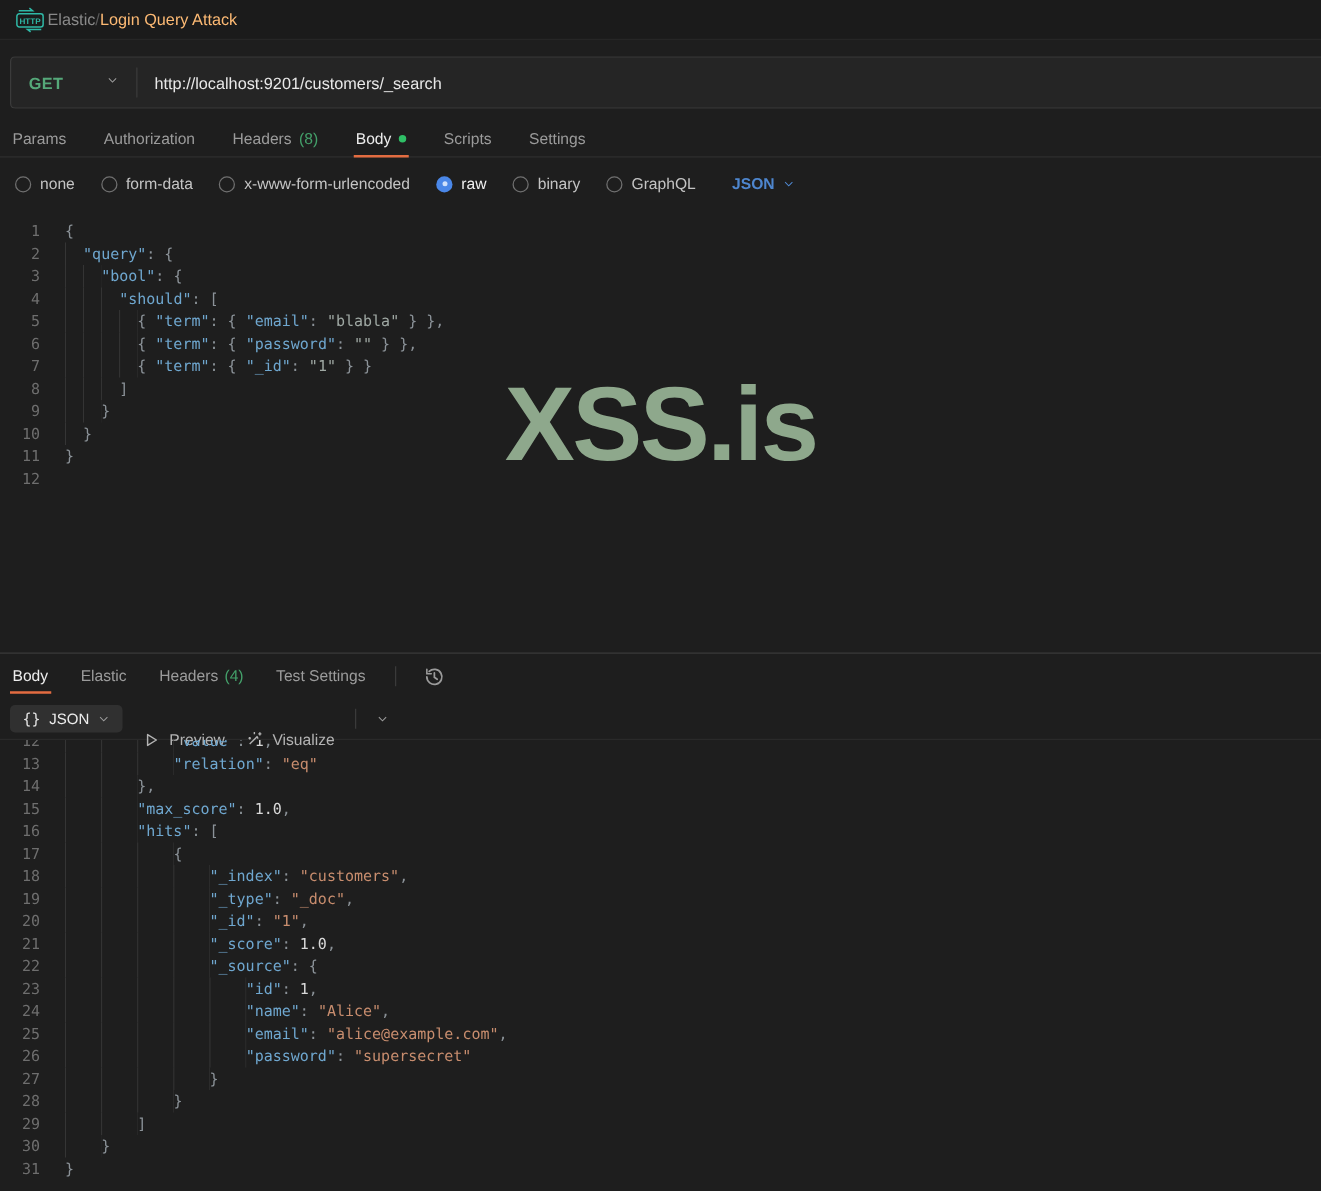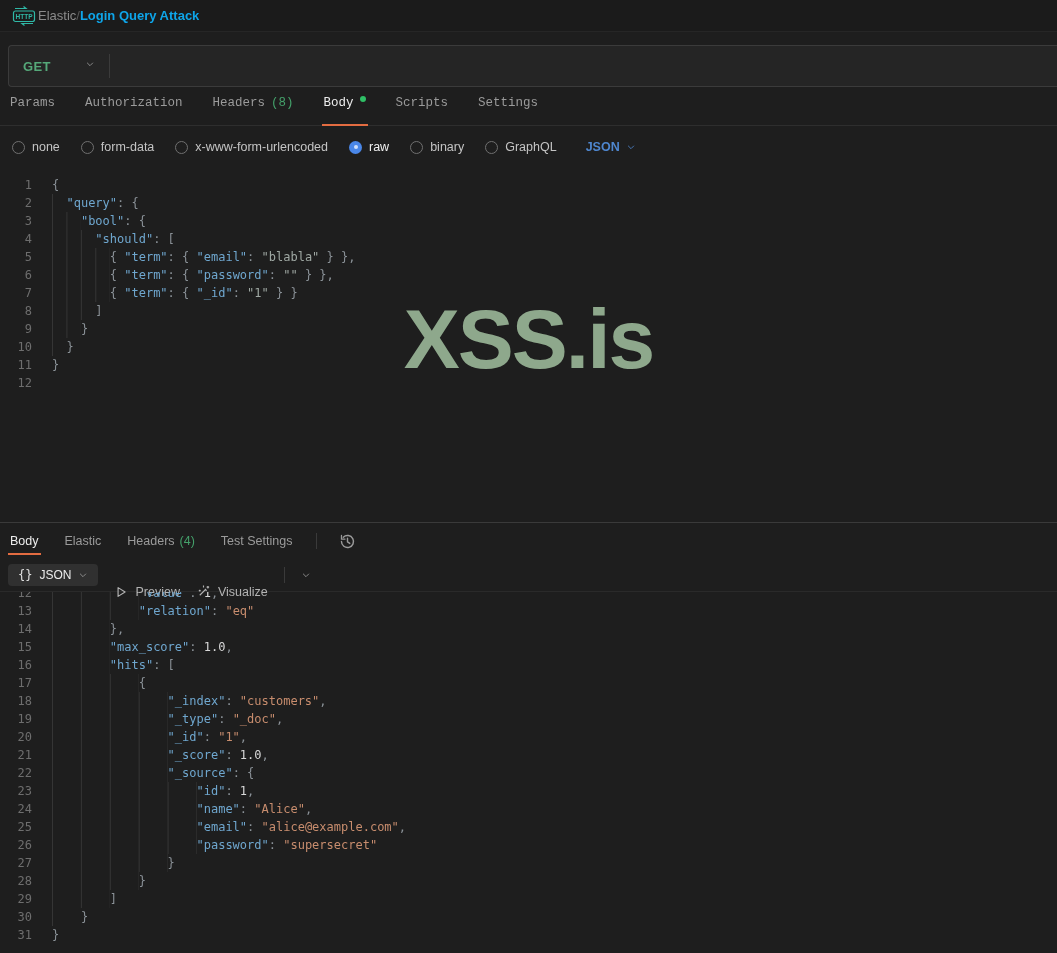--- a/index.html
+++ b/index.html
@@ -6,31 +6,31 @@
   html,body { background:#161616; }
   .app {
     width:1057px; height:953px; background:#1e1e1e; overflow:hidden;
     font-family:"Liberation Sans", sans-serif; color:#c9c9c9; position:relative;
   }
   
   .topbar { height:32px; background:#1b1b1b; display:flex; align-items:center; padding-left:10px; border-bottom:1px solid #262626; }
   .logo { width:28px; height:22px; display:flex; align-items:center; justify-content:center; }
   .crumb-root { color:#8a8a8a; font-size:13px; }
   .crumb-sep { color:#5a5a5a; font-size:13px; }
-  .crumb-cur { color:#0ea5e9; font-size:13px; font-weight:700; }
+  .crumb-cur { color:#fdba74; font-size:13px; font-weight:400; }
   
   .url-row { padding:13px 0 9px 8px; }
   .url-bar { height:42px; background:#252525; border:1px solid #3b3b3b; border-right:none; border-radius:4px 0 0 4px; display:flex; align-items:center; }
   .method { display:flex; align-items:flex-start; gap:34px; padding:0 14px 0 14px; cursor:pointer; }
   .method-label { color:#55a879; font-size:13px; font-weight:700; letter-spacing:.3px; }
   .vdiv { width:1px; height:24px; background:#3b3b3b; }
   .url-input { flex:1; background:transparent; border:none; outline:none; color:#e8e8e8; font-size:13px; padding-left:14px; font-family:"Liberation Sans", sans-serif; }
   
   .tabs { display:flex; align-items:stretch; height:30px; padding-left:8px; gap:26px; border-bottom:1px solid #2e2e2e; }
-  .tab { display:flex; gap:6px; font-size:12.5px; color:#9b9b9b; cursor:pointer; position:relative; padding:0 2px;font-family:Liberation Mono, monospace; }
+  .tab { display:flex; align-items:center; gap:6px; font-size:12.5px; color:#9b9b9b; cursor:pointer; position:relative; padding:0 2px; }
   .tab.active { color:#ededed; }
   .tab.active::after { content:""; position:absolute; left:0; right:0; bottom:-1px; height:2px; background:#e36c41; }
   .tab .count { color:#44a06a; }
   .tab .dot { width:6px; height:6px; border-radius:50%; background:#2fbf66; }
   
   .radio-row { display:flex; align-items:center; height:42px; padding-left:12px; gap:21px; }
   .radio-item { display:flex; align-items:center; gap:7px; cursor:pointer;text-align:right; }
   .radio-circle { width:13px; height:13px; border-radius:50%; border:1.5px solid #707070; background:transparent; }
   .radio-item.selected .radio-circle { border:none; background:#4a87e8; position:relative; }
   .radio-item.selected .radio-circle::after { content:""; position:absolute; left:4.5px; top:4.5px; width:4px; height:4px; border-radius:50%; background:#cfe0fb; }
@@ -94,20 +94,21 @@
 
   <div class="url-row">
     <div class="url-bar">
       <div class="method">
         <span class="method-label">GET</span>
         <svg class="chev" viewBox="0 0 24 24">
             <path d="M5 9l7 7 7-7"></path>
           </svg>
       </div>
       <div class="vdiv"></div>
+      <input class="url-input" type="text" value="http://localhost:9201/customers/_search" style="">
     </div>
   </div>
 
   <div class="tabs" id="req-tabs">
       <div class="tab">
         <span>Params</span>
       </div>
       <div class="tab">
         <span>Authorization</span>
       </div>

